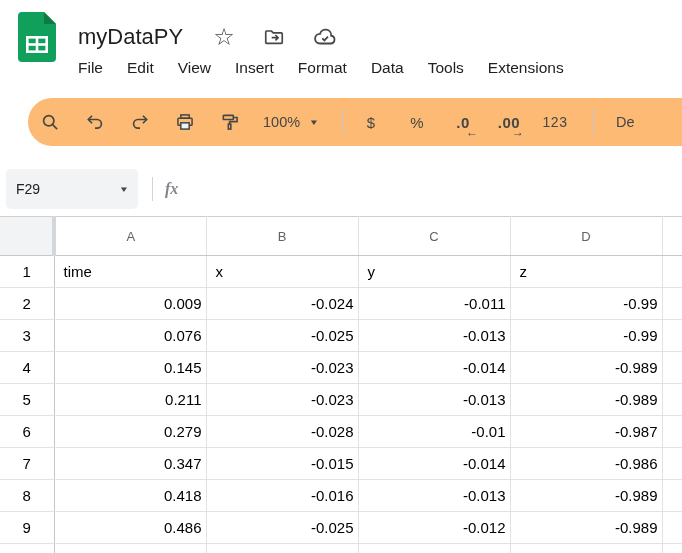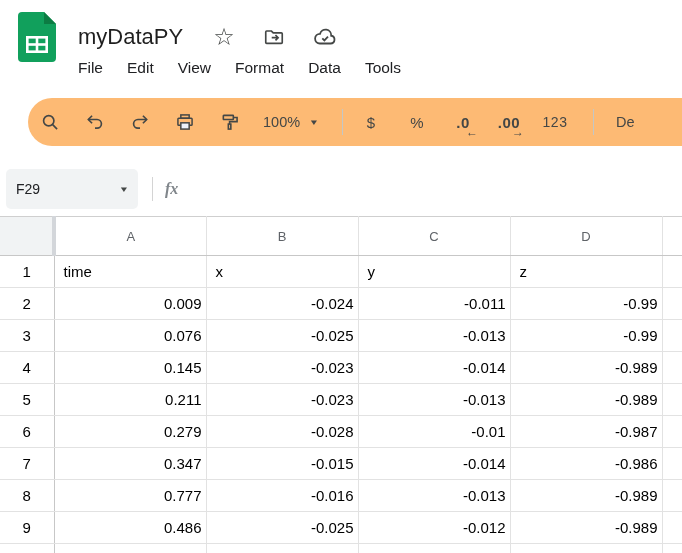--- a/index.html
+++ b/index.html
@@ -92,23 +92,25 @@
         <svg class="ic" width="24" height="24" viewBox="0 0 24 24" fill="none" stroke="#444746" stroke-width="1.8">
           <path d="M6.8 18.5 h10.8 a3.9 3.9 0 0 0 0.6 -7.75 A5.7 5.7 0 0 0 7 8.9 a4.6 4.6 0 0 0 -0.2 9.6 z"></path>
           <path d="M9.3 13.3 l2.1 2.1 3.6 -3.8"></path>
         </svg>
       </span>
     </div>
     <div class="menubar">
       <span class="menu-item">File</span>
       <span class="menu-item">Edit</span>
       <span class="menu-item">View</span>
+      <span class="menu-item">Insert</span>
       <span class="menu-item">Format</span>
       <span class="menu-item">Data</span>
       <span class="menu-item">Tools</span>
+      <span class="menu-item">Extensions</span>
     </div>
   </div>
 </div>
 
 <div class="toolbar-wrap">
   <div class="toolbar">
     <span class="tbtn">
       <svg class="ic" width="20" height="20" viewBox="0 0 24 24" fill="none" stroke="#444746" stroke-width="2">
         <circle cx="10.5" cy="10.5" r="6.2"></circle>
           <line x1="15.2" y1="15.2" x2="20.5" y2="20.5"></line>
@@ -246,21 +248,21 @@
   <tr class="data-row">
     <td class="rownum">7</td>
     <td class="num">0.347</td>
     <td class="num">-0.015</td>
     <td class="num">-0.014</td>
     <td class="num">-0.986</td>
     <td></td>
   </tr>
   <tr class="data-row">
     <td class="rownum">8</td>
-    <td class="num">0.777</td>
+    <td class="num">0.418</td>
     <td class="num">-0.016</td>
     <td class="num">-0.013</td>
     <td class="num">-0.989</td>
     <td></td>
   </tr>
   <tr class="data-row">
     <td class="rownum">9</td>
     <td class="num">0.486</td>
     <td class="num">-0.025</td>
     <td class="num">-0.012</td>

